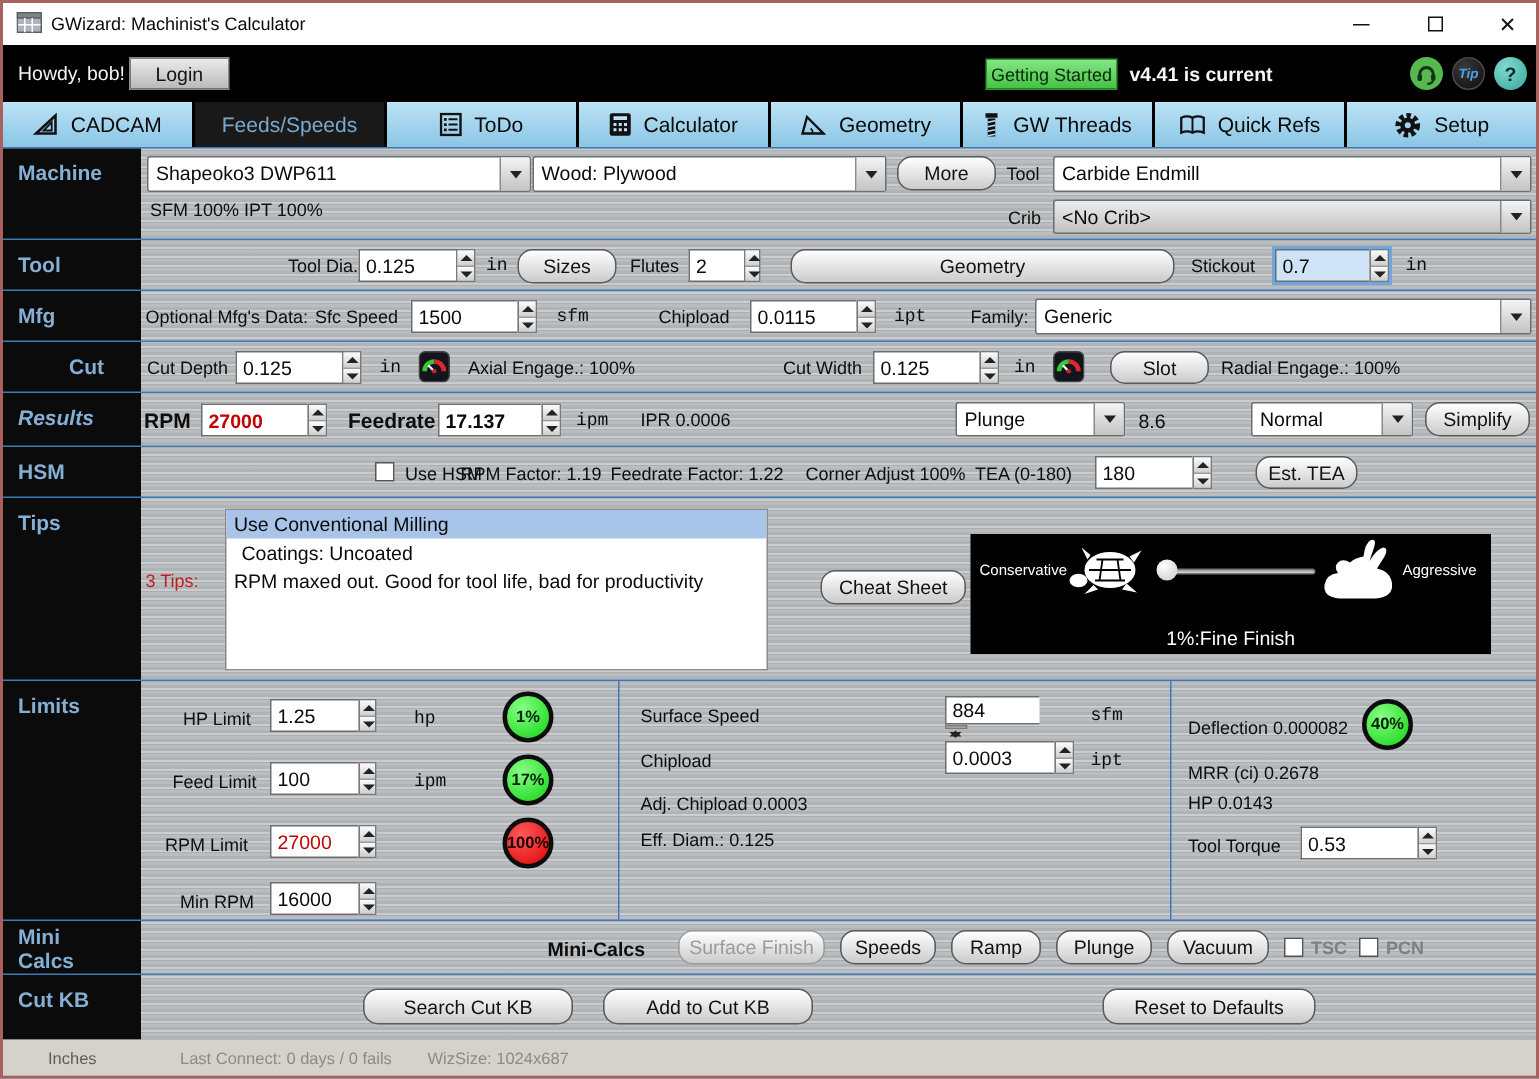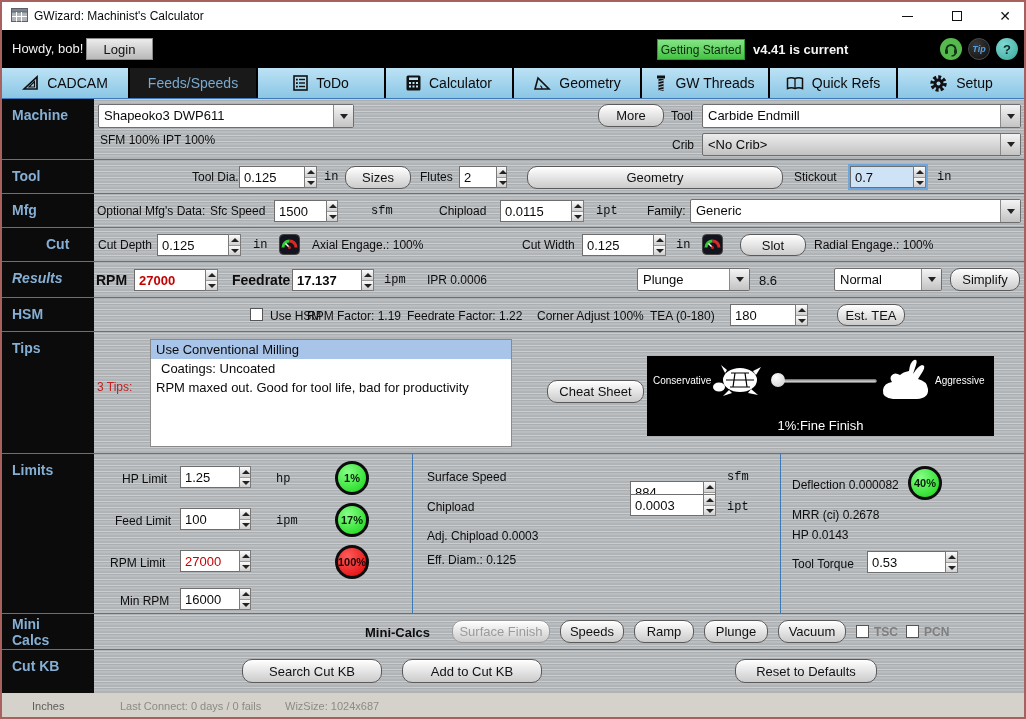--- a/index.html
+++ b/index.html
@@ -245,20 +245,24 @@
       <div class="side-sec" style="top:355px; height:160px;">Limits</div>
       <div class="side-sec" style="top:515px; height:36px; padding-top:2px; line-height:16px; padding-right:20px;">Mini Calcs</div>
       <div class="side-sec" style="top:551px; height:44px;">Cut KB</div>
     </div>
 
     <div class="row" style="top:0; height:61px;">
       <div class="combo" style="left:4px; top:5px; width:256px;">
         <span class="ct">Shapeoko3 DWP611</span>
           <span class="ca"></span>
       </div>
+      <div class="combo" style="left:261px; top:5px; width:236px;">
+        <span class="ct">Wood: Plywood</span>
+          <span class="ca"></span>
+      </div>
       <div class="btn" style="left:504px; top:5px; width:66px; height:23px;">More</div>
       <span class="lbl" style="left:577px; top:10px;">Tool</span>
       <div class="combo" style="left:608px; top:5px; width:319px;">
         <span class="ct">Carbide Endmill</span>
           <span class="ca"></span>
       </div>
       <span class="lbl" style="left:6px; top:34px;">SFM 100%  IPT 100%</span>
       <span class="lbl" style="left:578px; top:39px;">Crib</span>
       <div class="combo silver" style="left:608px; top:34px; width:319px; height:23px;">
         <span class="ct">&lt;No Crib&gt;</span>
@@ -293,21 +297,21 @@
             <b class="up"></b>
             <b class="dn"></b>
           </span>
       </div>
       <span class="lbl unit" style="left:843px; top:10px;">in</span>
     </div>
 
     <div class="row" style="top:95px; height:34px;">
       <span class="lbl" style="left:3px; top:10px;">Optional Mfg's Data:</span>
       <span class="lbl" style="left:116px; top:10px;">Sfc Speed</span>
-      <div class="grp" style="left:180px; top:6px; width:64px;">
+      <div class="grp" style="left:180px; top:6px; width:84px;">
         <input value="1500" style="">
         <span class="spin">
             <b class="up"></b>
             <b class="dn"></b>
           </span>
       </div>
       <span class="lbl unit" style="left:277px; top:10px;">sfm</span>
       <span class="lbl" style="left:345px; top:10px;">Chipload</span>
       <div class="grp" style="left:406px; top:6px; width:84px;">
         <input value="0.0115" style="">
@@ -481,21 +485,21 @@
       <span class="lbl" style="left:26px; top:140px;">Min RPM</span>
       <div class="grp" style="left:86px; top:134px; width:71px;">
         <input value="16000" style="">
         <span class="spin">
             <b class="up"></b>
             <b class="dn"></b>
           </span>
       </div>
 
       <span class="lbl" style="left:333px; top:16px;">Surface Speed</span>
-      <div class="grp" style="left:536px; top:27px; width:86px;">
+      <div class="grp" style="left:536px; top:10px; width:63px;flex-direction:column;">
         <input value="884" style="">
         <span class="spin">
             <b class="up"></b>
             <b class="dn"></b>
           </span>
       </div>
       <span class="lbl unit" style="left:633px; top:16px;">sfm</span>
 
       <span class="lbl" style="left:333px; top:46px;">Chipload</span>
       <div class="grp" style="left:536px; top:40px; width:86px;">

